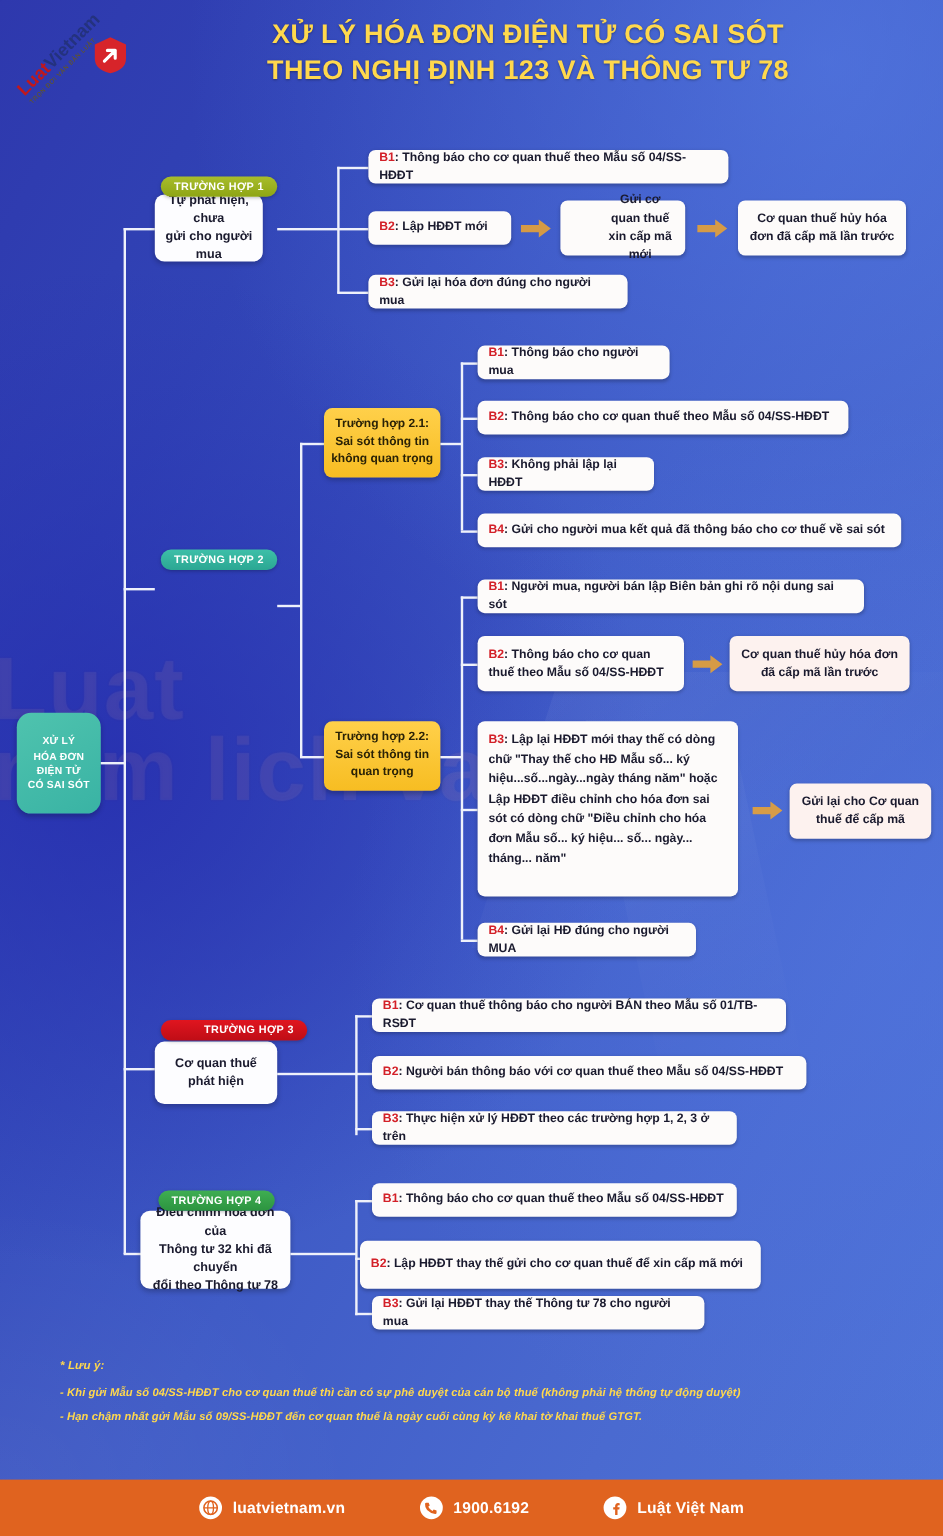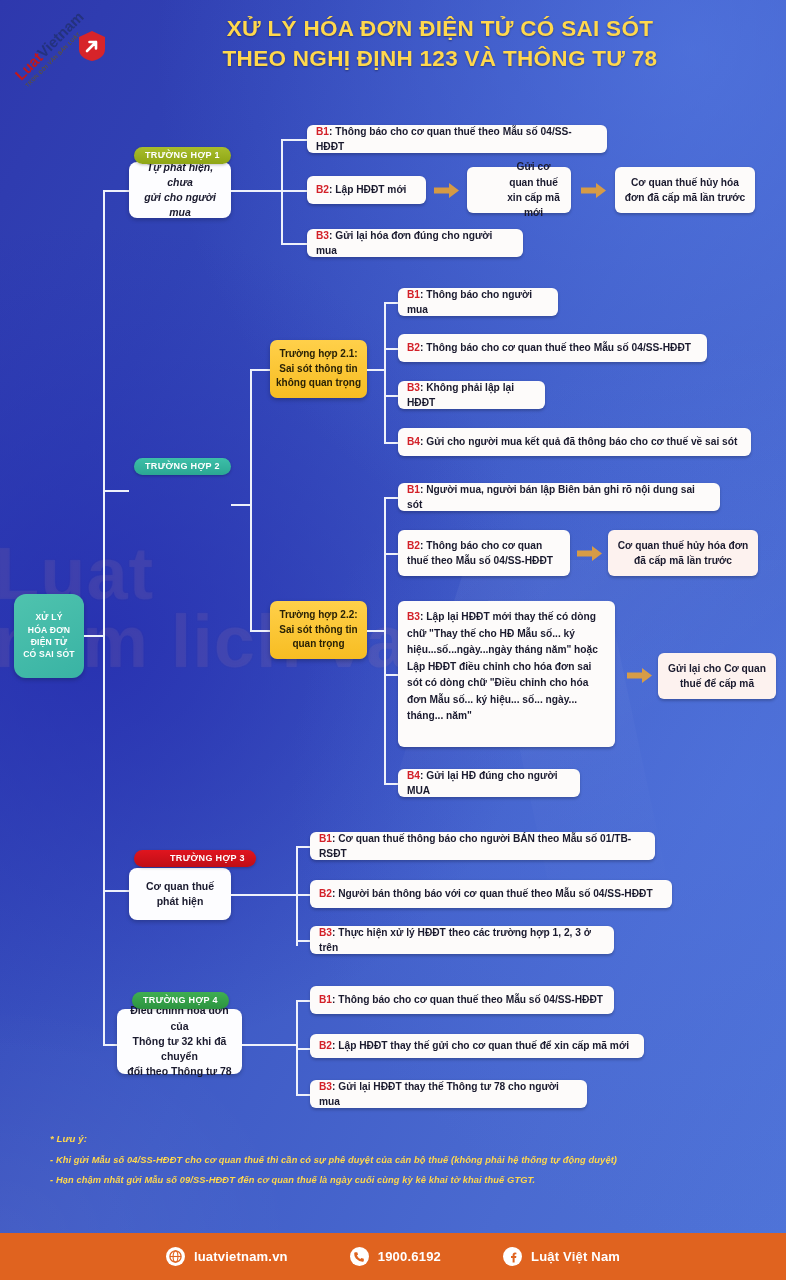--- a/index.html
+++ b/index.html
@@ -149,21 +149,21 @@
     <span>XỬ LÝ<br>HÓA ĐƠN<br>ĐIỆN TỬ<br>CÓ SAI SÓT</span>
   </div>
 
   <div class="ln-h" style="left:84px;top:635px;width:20px;"></div>
   <div class="ln-v" style="left:103px;top:190px;height:855px;"></div>
   <div class="ln-h" style="left:103px;top:190px;width:26px;"></div>
   <div class="ln-h" style="left:103px;top:490px;width:26px;"></div>
   <div class="ln-h" style="left:103px;top:890px;width:26px;"></div>
   <div class="ln-h" style="left:103px;top:1044px;width:26px;"></div>
 
-  <div class="case" style="left:129px;top:162px;width:102px;height:56px;font-style:italic;">
+  <div class="case" style="left:129px;top:162px;width:90px;height:56px;">
     <div class="case-txt">Tự phát hiện, chưa<br>gửi cho người mua</div>
   </div>
   <div class="badge green" style="left:134px;top:147px;">TRƯỜNG HỢP 1</div>
 
   <div class="ln-h" style="left:231px;top:190px;width:50px;"></div>
   <div class="ln-v" style="left:281px;top:139px;height:105px;"></div>
   <div class="ln-h" style="left:281px;top:139px;width:26px;"></div>
   <div class="ln-h" style="left:281px;top:190px;width:26px;"></div>
   <div class="ln-h" style="left:281px;top:243px;width:26px;"></div>
 
@@ -285,21 +285,21 @@
 
   <div class="ln-h" style="left:242px;top:1044px;width:55px;"></div>
   <div class="ln-v" style="left:296px;top:1000px;height:96px;"></div>
   <div class="ln-h" style="left:296px;top:1000px;width:14px;"></div>
   <div class="ln-h" style="left:296px;top:1048px;width:14px;"></div>
   <div class="ln-h" style="left:296px;top:1094px;width:14px;"></div>
 
   <div class="step" style="left:310px;top:986px;width:304px;height:28px;">
     <div class="txt"><span class="bn">B1</span><span>: Thông báo cho cơ quan thuế theo Mẫu số 04/SS-HĐĐT</span></div>
   </div>
-  <div class="step" style="left:310px;top:1034px;width:334px;height:24px;">
+  <div class="step" style="left:300px;top:1034px;width:334px;height:40px;">
     <div class="txt"><span class="bn">B2</span><span>: Lập HĐĐT thay thế gửi cho cơ quan thuế để xin cấp mã mới</span></div>
   </div>
   <div class="step" style="left:310px;top:1080px;width:277px;height:28px;">
     <div class="txt"><span class="bn">B3</span><span>: Gửi lại HĐĐT thay thế Thông tư 78 cho người mua</span></div>
   </div>
 
   <div class="notes">
     <div class="nt first">* Lưu ý:</div>
     <div class="nt">- Khi gửi Mẫu số 04/SS-HĐĐT cho cơ quan thuế thì cần có sự phê duyệt của cán bộ thuế (không phải hệ thống tự động duyệt)</div>
     <div class="nt">- Hạn chậm nhất gửi Mẫu số 09/SS-HĐĐT đến cơ quan thuế là ngày cuối cùng kỳ kê khai tờ khai thuế GTGT.</div>

